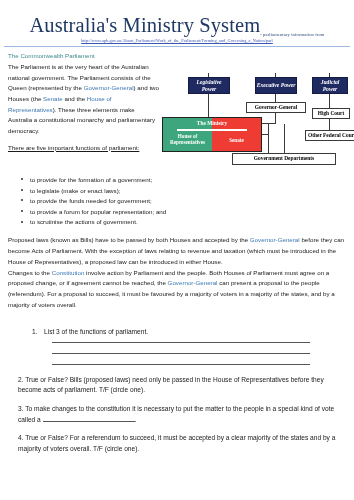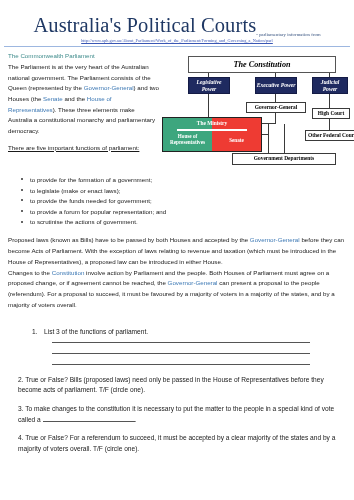--- a/index.html
+++ b/index.html
@@ -264,21 +264,21 @@
     border-bottom: 1px solid #555;
     height: 6px;
     vertical-align: baseline;
   }
 </style>
 </head>
 <body>
 
 <div class="header">
   <div class="title-line">
-    <span class="doc-title">Australia's Political Courts</span><span class="doc-subtitle">- parliamentary information from</span>
+    <span class="doc-title">Australia's Ministry System</span><span class="doc-subtitle">- parliamentary information from</span>
   </div>
   <a class="doc-url" href="#">http://www.aph.gov.au/About_Parliament/Work_of_the_Parliament/Forming_and_Governing_a_Nation/parl</a>
 </div>
 <hr class="header-rule">
 
 <div class="content">
 
   <div class="top-row">
 
     <div class="left-col">
@@ -301,21 +301,20 @@
         <div class="conn" style="left:167px; top:38px; width:1.2px; height:14px;"></div>
 
         <div class="conn" style="left:113px; top:57px; width:1.2px; height:11px;"></div>
         <div class="conn" style="left:99px; top:67px; width:15px; height:1.2px;"></div>
         <div class="conn" style="left:99px; top:78px; width:8px; height:1.2px;"></div>
         <div class="conn" style="left:106px; top:67px; width:1.2px; height:30px;"></div>
         <div class="conn" style="left:122px; top:68px; width:1.2px; height:29px;"></div>
 
         <div class="conn" style="left:167px; top:63px; width:1.2px; height:11px;"></div>
 
-        <div class="dbox box-constitution">The Constitution</div>
 
         <div class="dbox box-power box-leg">Legislative Power</div>
         <div class="dbox box-power box-exe">Executive Power</div>
         <div class="dbox box-power box-jud">Judicial Power</div>
 
         <div class="dbox box-plain box-gg">Governor-General</div>
         <div class="dbox box-plain box-high">High Court</div>
         <div class="dbox box-plain box-other">Other Federal Courts</div>
         <div class="dbox box-plain box-gdept">Government Departments</div>
 

